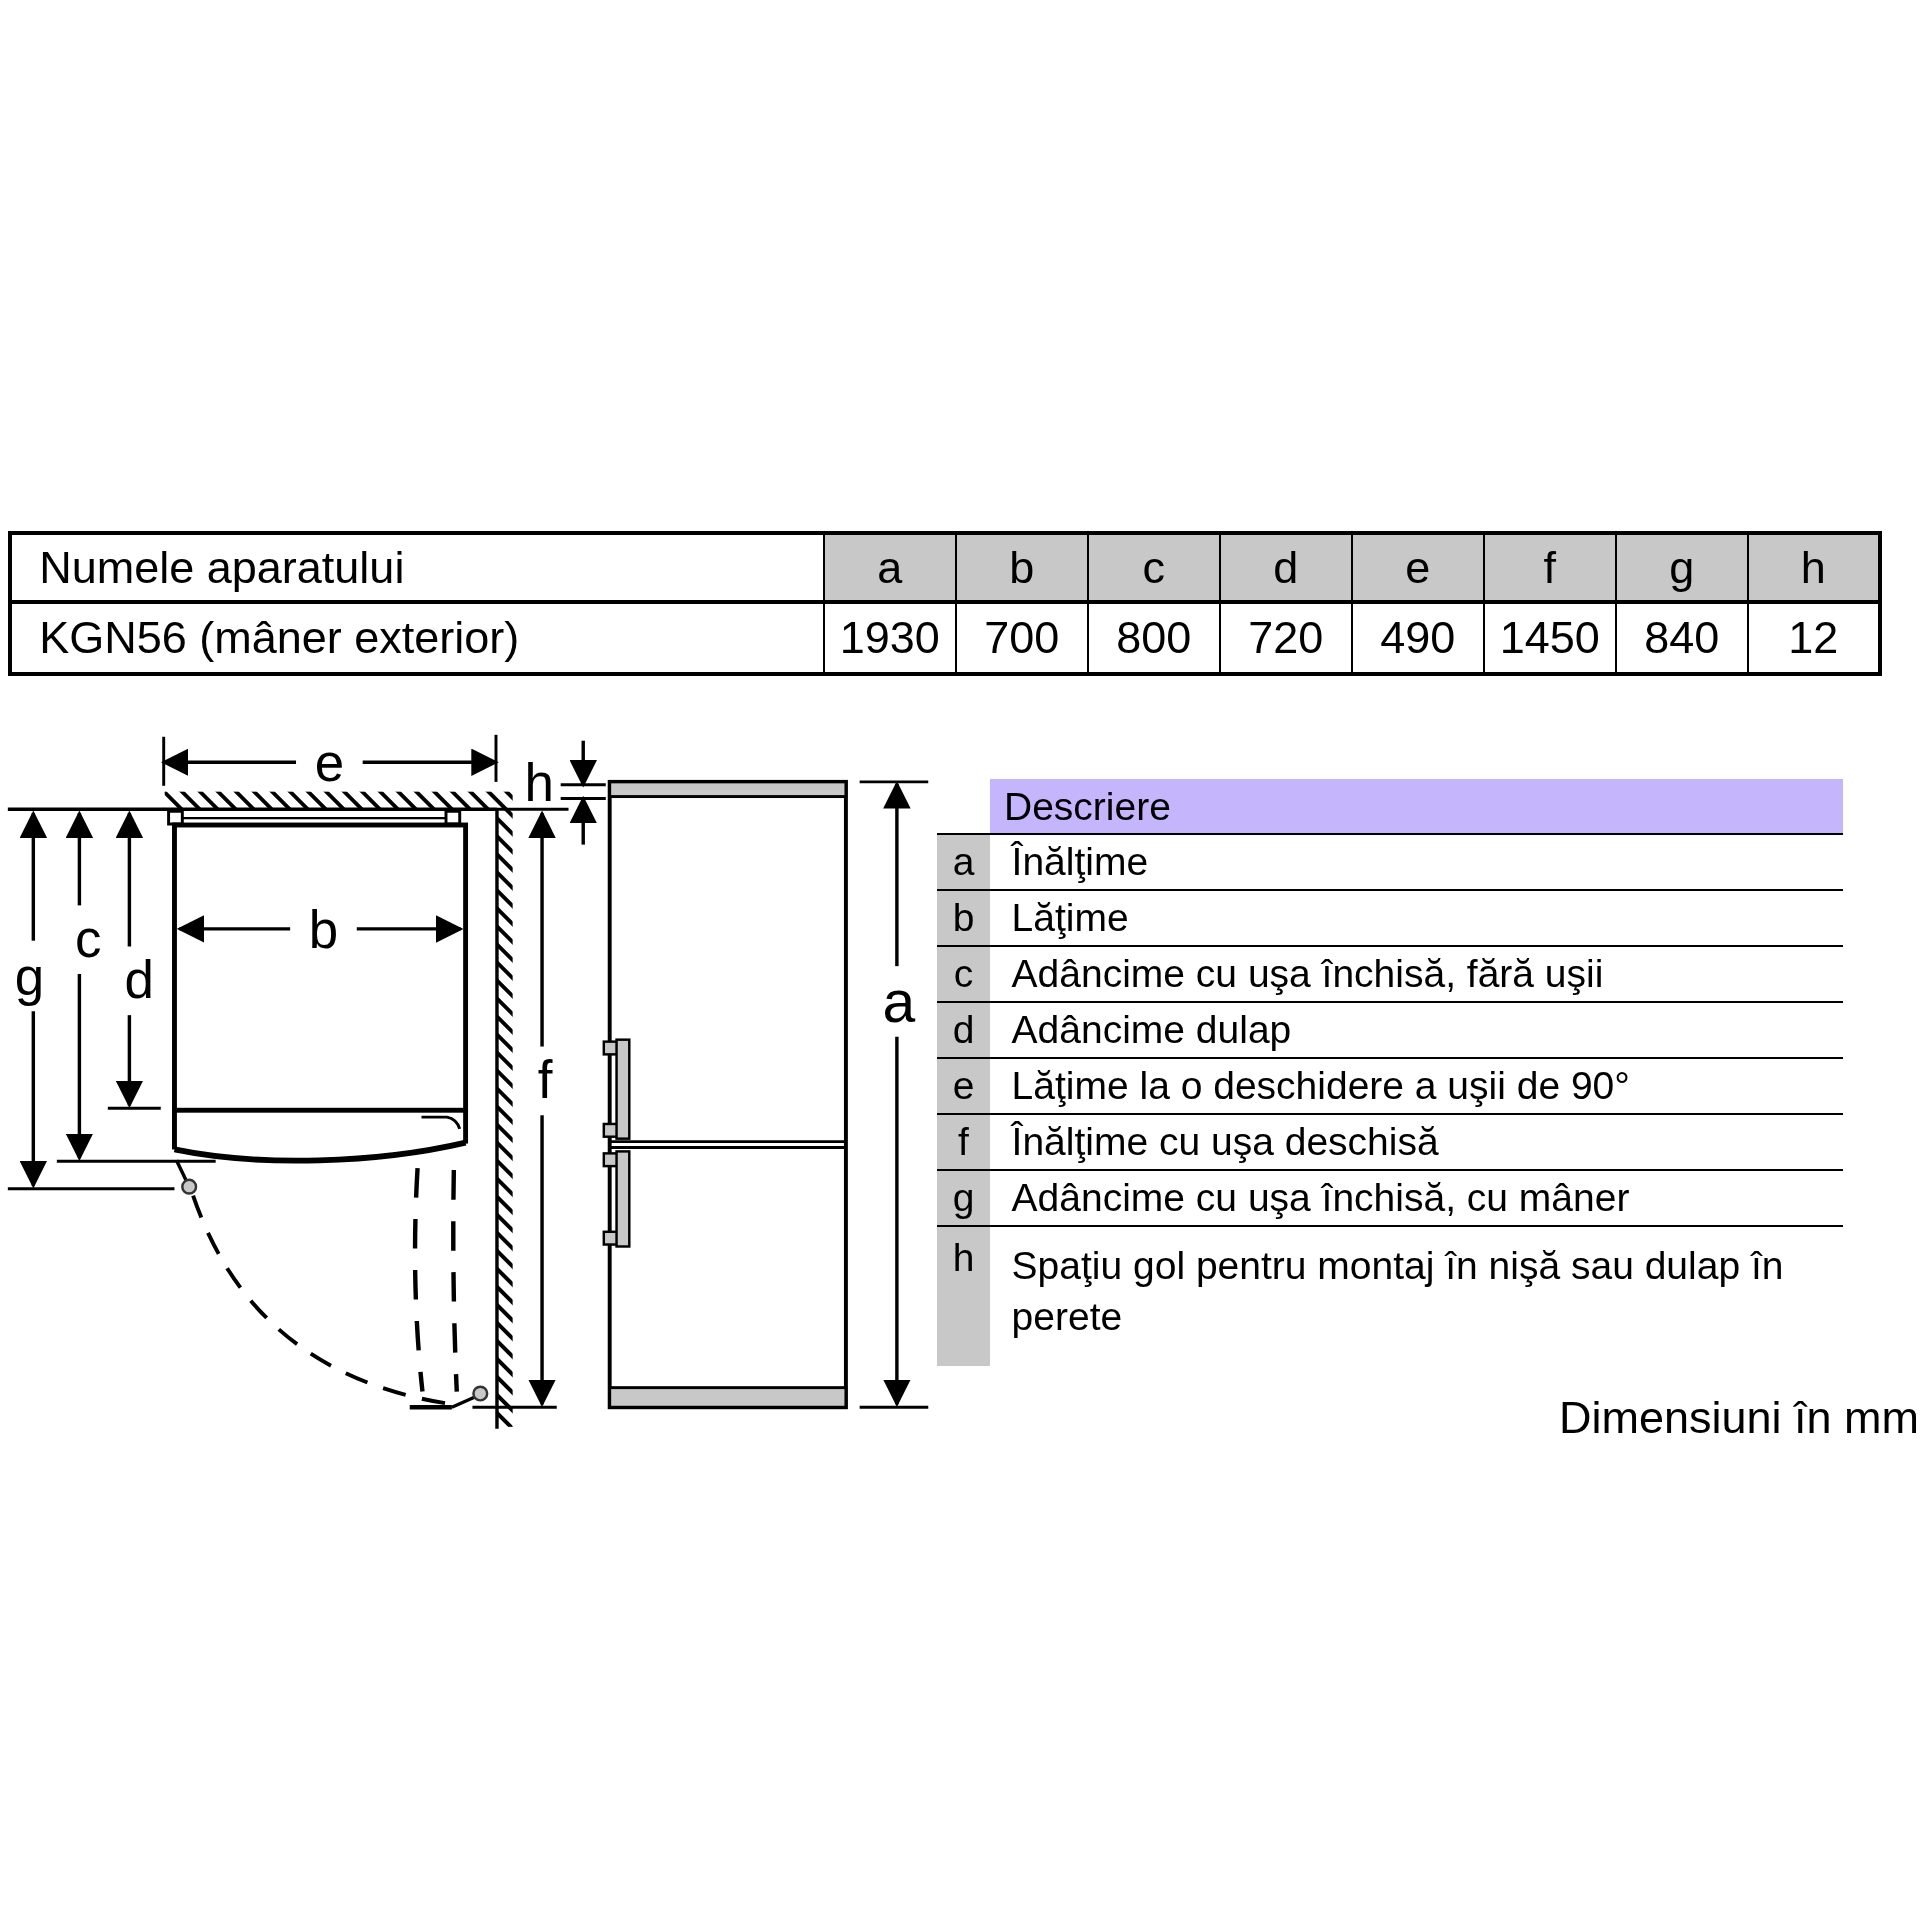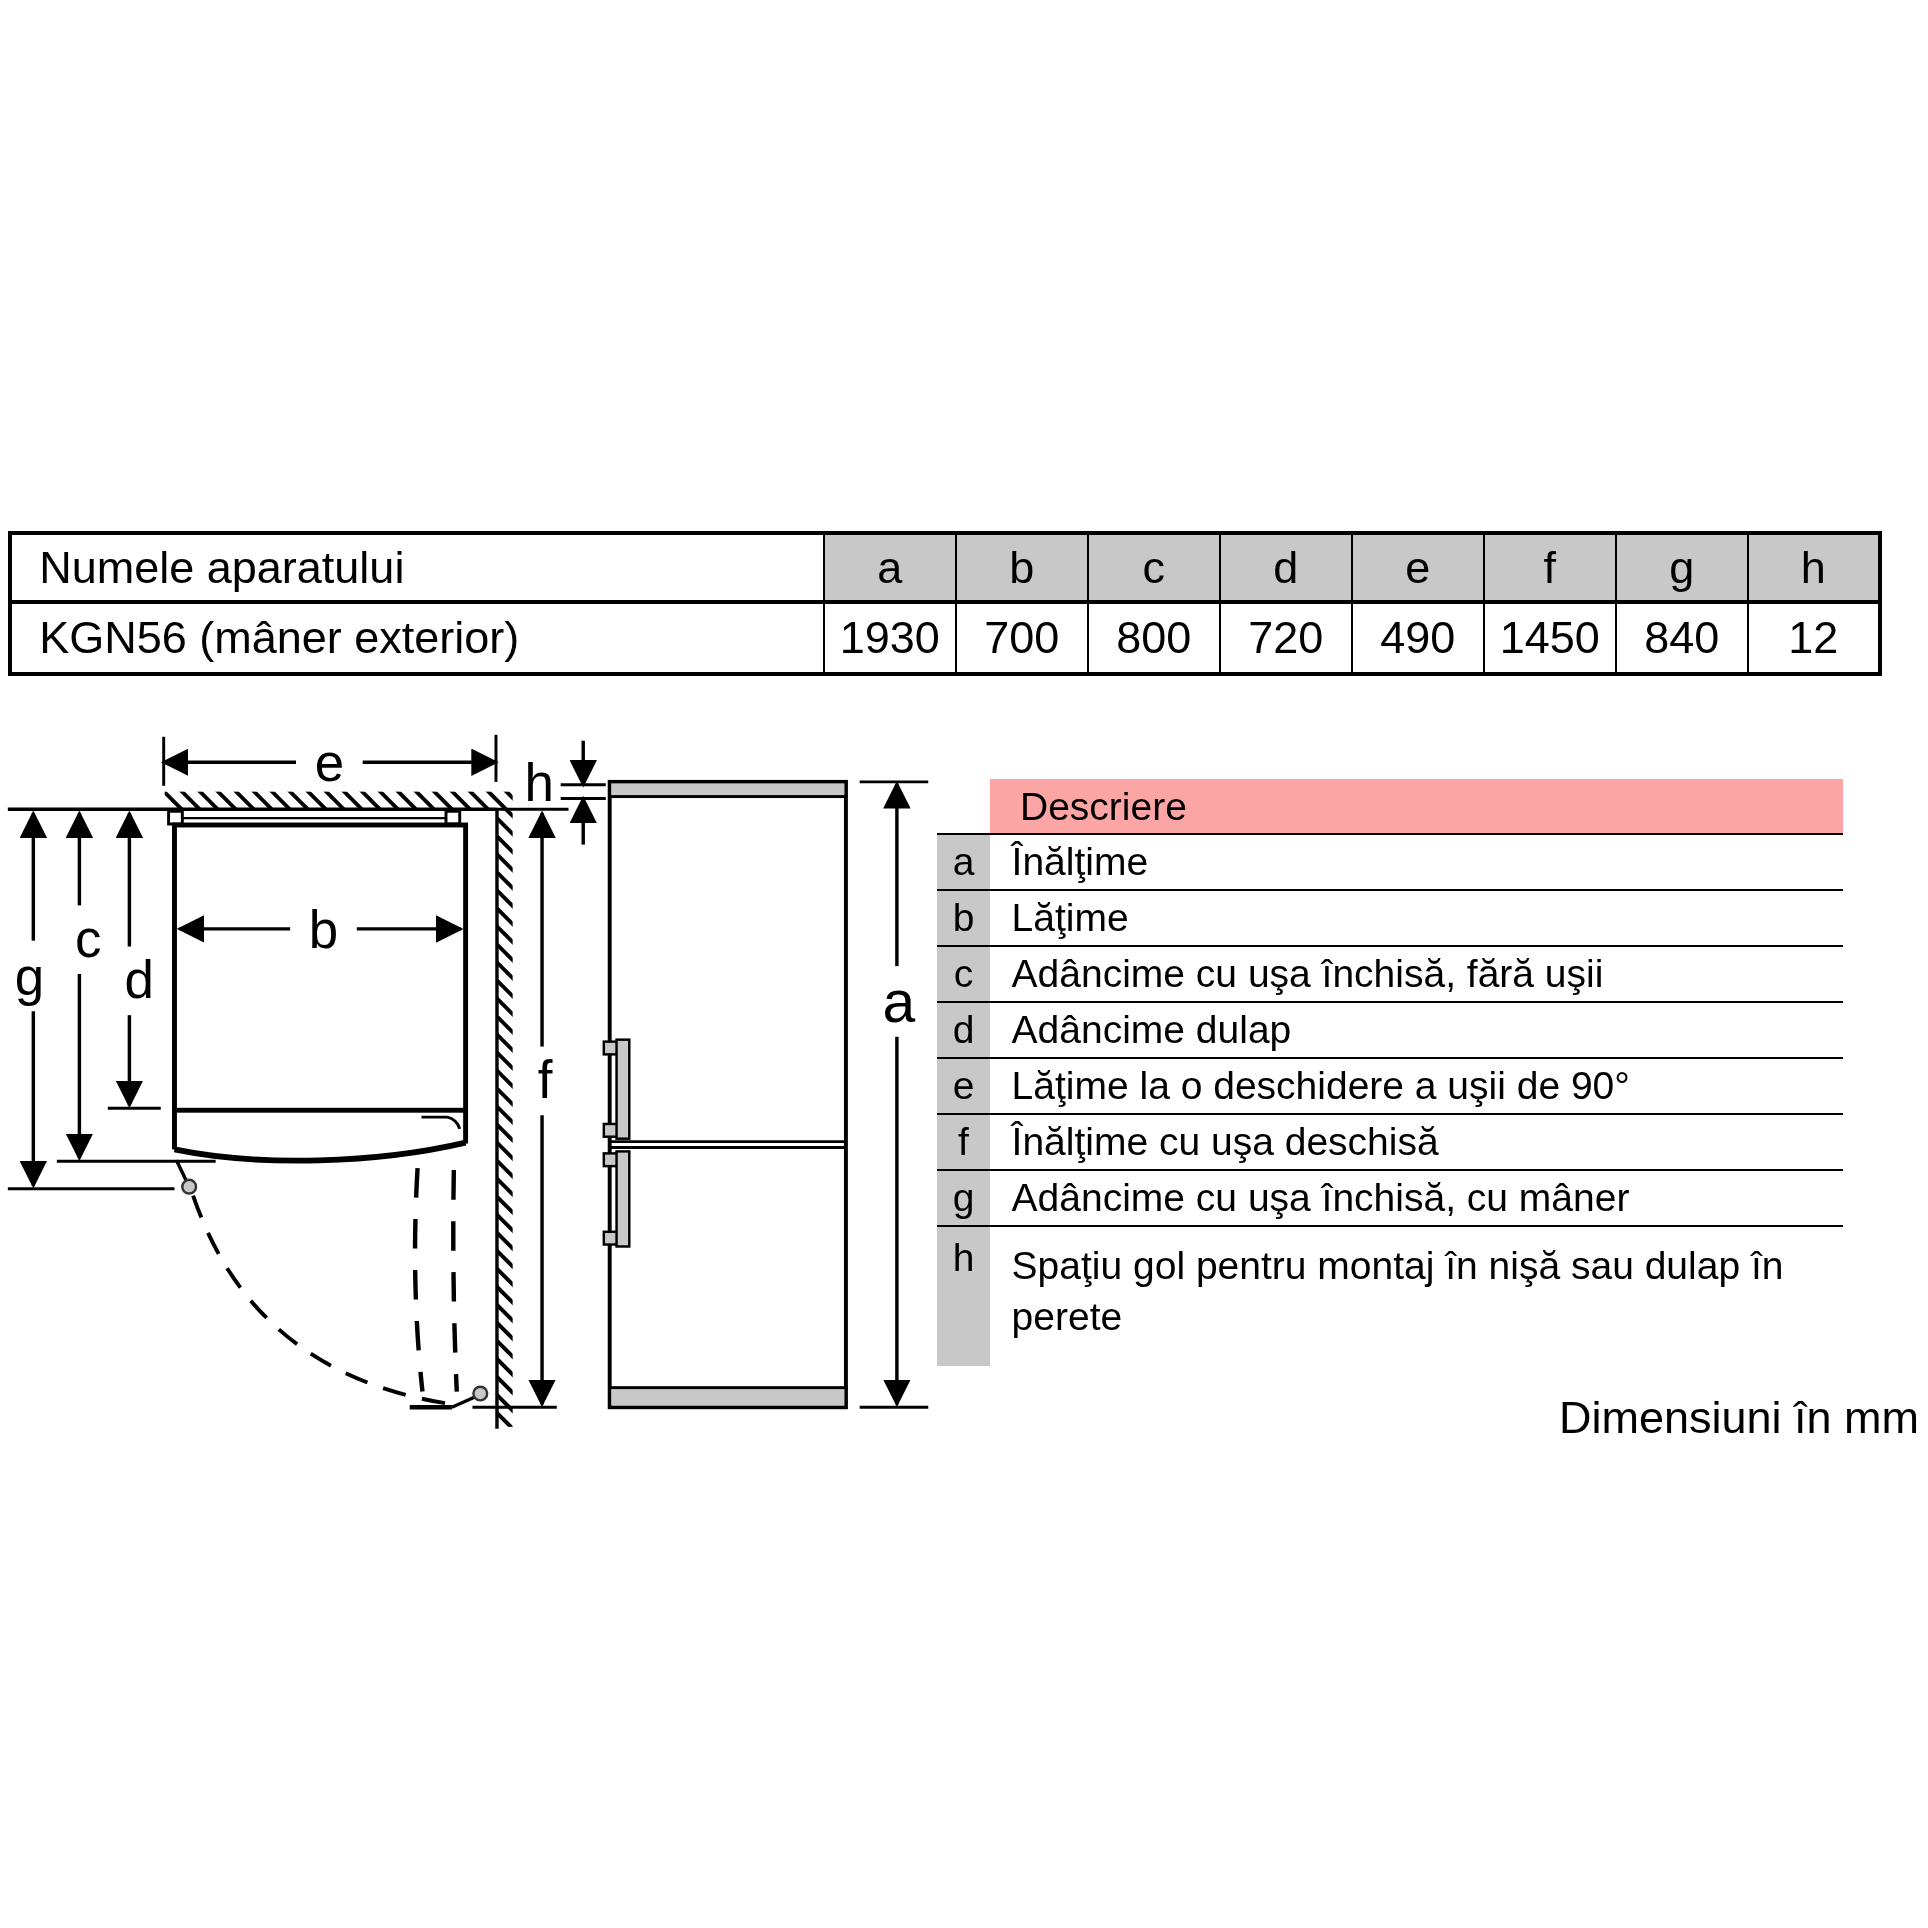--- a/index.html
+++ b/index.html
@@ -23,22 +23,22 @@
   table.spec tr.hdr { height:69px; }
   table.spec tr.row { height:72px; }
   table.spec tr.hdr td, table.spec tr.hdr th { border-bottom:4.9px solid #000; }
   td.name-col { text-align:left; padding-left:27.4px; background:#fff; }
   th.dim-col { background:#c8c8c8; text-align:center; }
   td.val { text-align:center; }
 
   
   .desc-table { position:absolute; left:937px; top:779px; width:906px; }
   .dt-header {
-    margin-left:53px; height:54px; background:#fca5a5;
-    font-size:39px; line-height:55px; padding-left:30px;
+    margin-left:53px; height:54px; background:#c4b5fd;
+    font-size:39px; line-height:55px; padding-left:14px;
   }
   .dt-body { border-top:2.9px solid #000; }
   .dt-row { display:flex; align-items:stretch; }
   .dt-row:not(:last-child) { border-bottom:2.9px solid #000; }
   .dt-key {
     flex:0 0 53px; width:53px; background:#c8c8c8;
     text-align:center; font-size:39px; line-height:54px;
   }
   .dt-text {
     flex:1; font-size:39px; line-height:54px;

